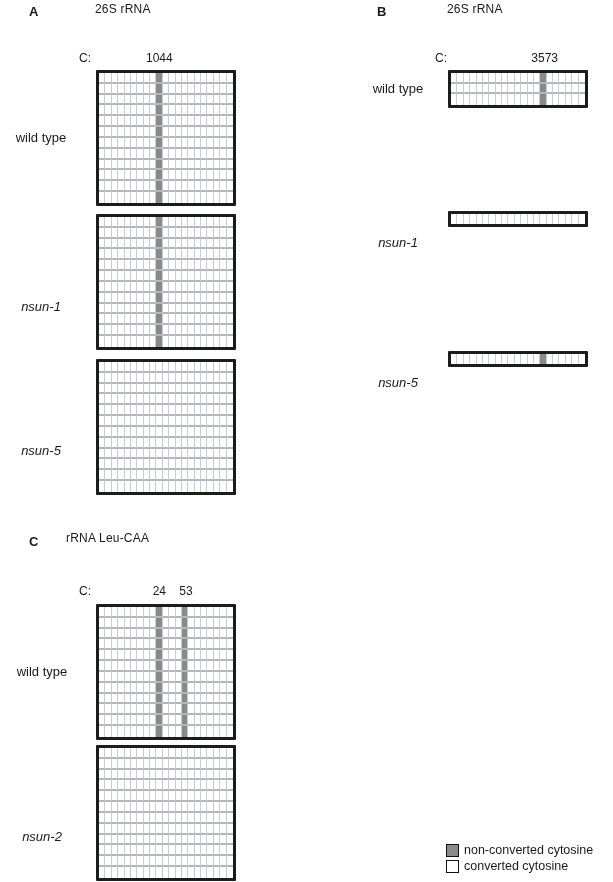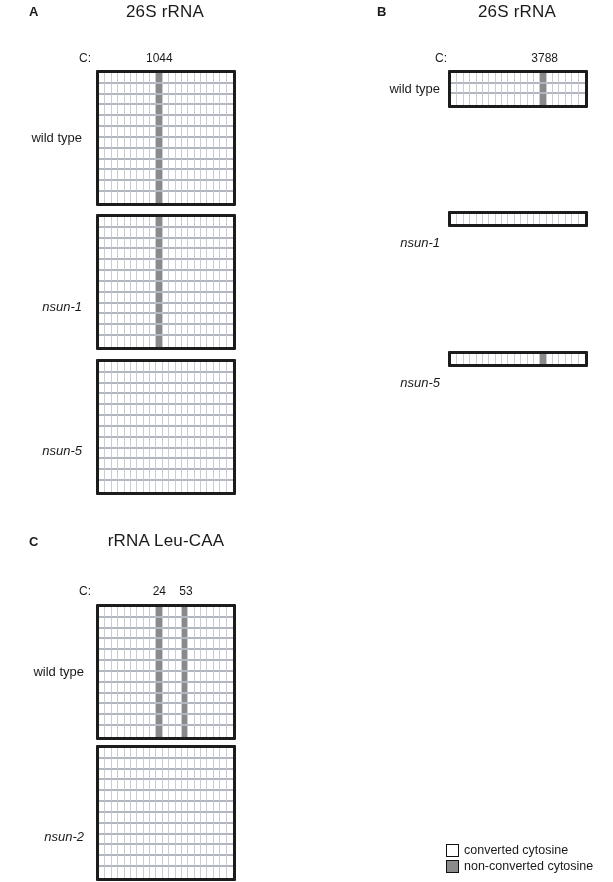--- a/index.html
+++ b/index.html
@@ -1,23 +1,23 @@
 <!DOCTYPE html>
 <html style="--gray: #8a8a8a; --converted: #ffffff; --vline: #c9cdd5; --hline: #b2b6be; --outer-border: #1c1c1c;"><head>
 <meta charset="utf-8">
 <style>
   html,body{margin:0;padding:0;background:#ffffff;}
   body{font-family:"Liberation Sans", sans-serif; color:#1a1a1a;}
   .figure{position:relative;width:613px;height:882px;background:#fff;overflow:hidden;}
   .panel-letter{position:absolute;font-size:13px;font-weight:bold;}
-  .panel-title{position:absolute;font-size:17px;text-align:center;letter-spacing:0.2px;}
+  .panel-title{position:absolute;font-size:12px;text-align:left;letter-spacing:0.2px;}
   .c-label{position:absolute;font-size:12px;text-align:right;}
   .site-band{position:absolute;height:14px;font-size:12px;}
   .site{position:absolute;top:0;transform:translateX(-50%);white-space:nowrap;}
-  .row-label{position:absolute;font-size:13px;text-align:right;line-height:14px;}
+  .row-label{position:absolute;font-size:13px;text-align:center;line-height:14px;}
   .row-label.italic{font-style:italic;margin-top:24px;}
   .seqgrid{
     position:absolute;display:grid;box-sizing:border-box;
     border:3.5px solid var(--outer-border);background:#ffffff;border-radius:1px;
   }
   .cell{background:var(--converted);border-right:1px solid var(--vline);border-bottom:2px solid var(--hline);}
   .cell.gray{background:var(--gray);}
   .cell.last-col{border-right:none;}
   .cell.last-row{border-bottom:none;}
   .legend{position:absolute;left:446px;top:842px;width:166px;}
@@ -801,21 +801,21 @@
       <div class="cell last-row"></div>
       <div class="cell last-row"></div>
       <div class="cell last-row"></div>
       <div class="cell last-col last-row"></div>
     </div>
 
   <div class="panel-letter" style="left:377px;top:4px;">B</div>
   <div class="panel-title" style="left:447px;top:2px;width:140px;">26S rRNA</div>
   <div class="c-label" style="left:402px;top:51px;width:45px;">C:</div>
   <div class="site-band" style="left:448px;top:51px;width:140px;">
-    <span class="site" style="left: 69.0476%;">3788</span>
+    <span class="site" style="left: 69.0476%;">3573</span>
   </div>
   <div class="row-label" style="left:356px;top:82px;width:84px;">wild type</div>
   <div class="seqgrid" style="left: 448px; top: 70px; width: 140px; height: 38px; grid-template-columns: repeat(21, 1fr); grid-template-rows: repeat(3, 1fr);">
       <div class="cell"></div>
       <div class="cell"></div>
       <div class="cell"></div>
       <div class="cell"></div>
       <div class="cell"></div>
       <div class="cell"></div>
       <div class="cell"></div>
@@ -1438,22 +1438,22 @@
       <div class="cell last-row"></div>
       <div class="cell last-row"></div>
       <div class="cell last-row"></div>
       <div class="cell last-row"></div>
       <div class="cell last-row"></div>
       <div class="cell last-col last-row"></div>
     </div>
 
   <div class="legend">
     <div class="legend-item">
+      <span class="swatch non-converted"></span>
+      <span class="legend-text">non-converted cytosine</span>
+    </div>
+    <div class="legend-item">
       <span class="swatch converted"></span>
       <span class="legend-text">converted cytosine</span>
-    </div>
-    <div class="legend-item">
-      <span class="swatch non-converted"></span>
-      <span class="legend-text">non-converted cytosine</span>
     </div>
   </div>
 
 </div>
 
 </body></html>

